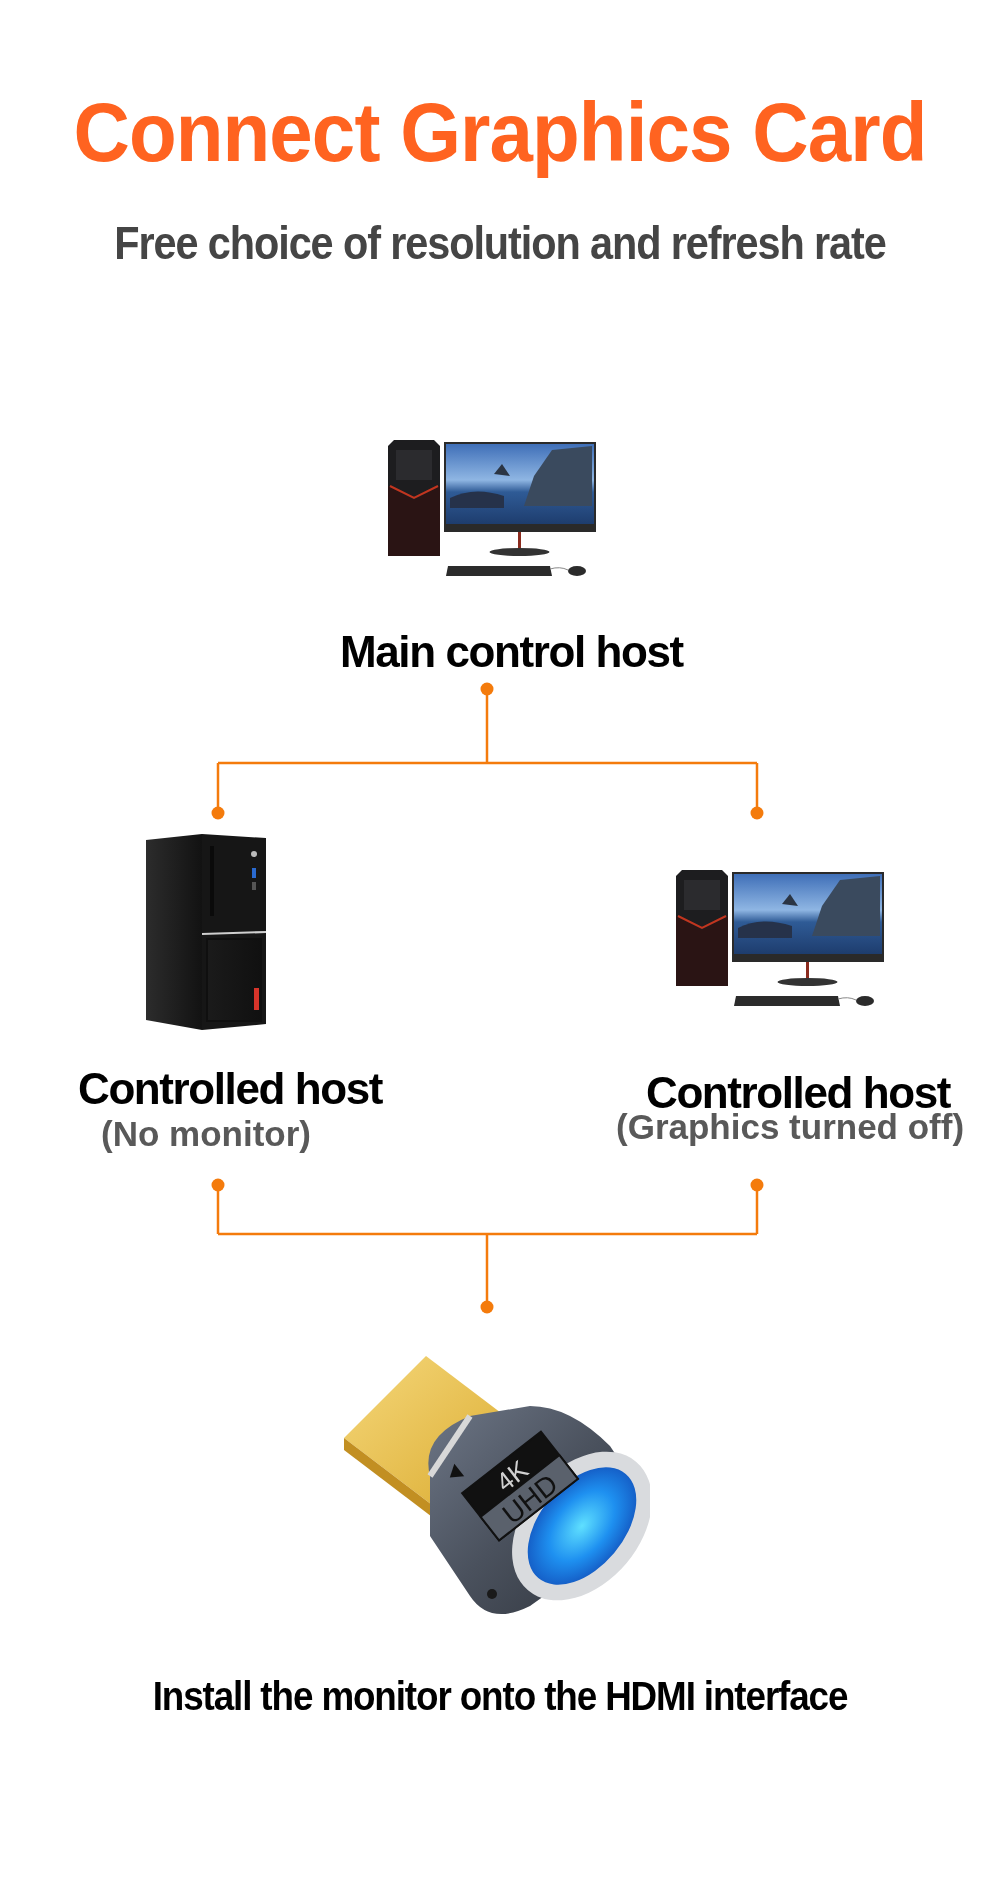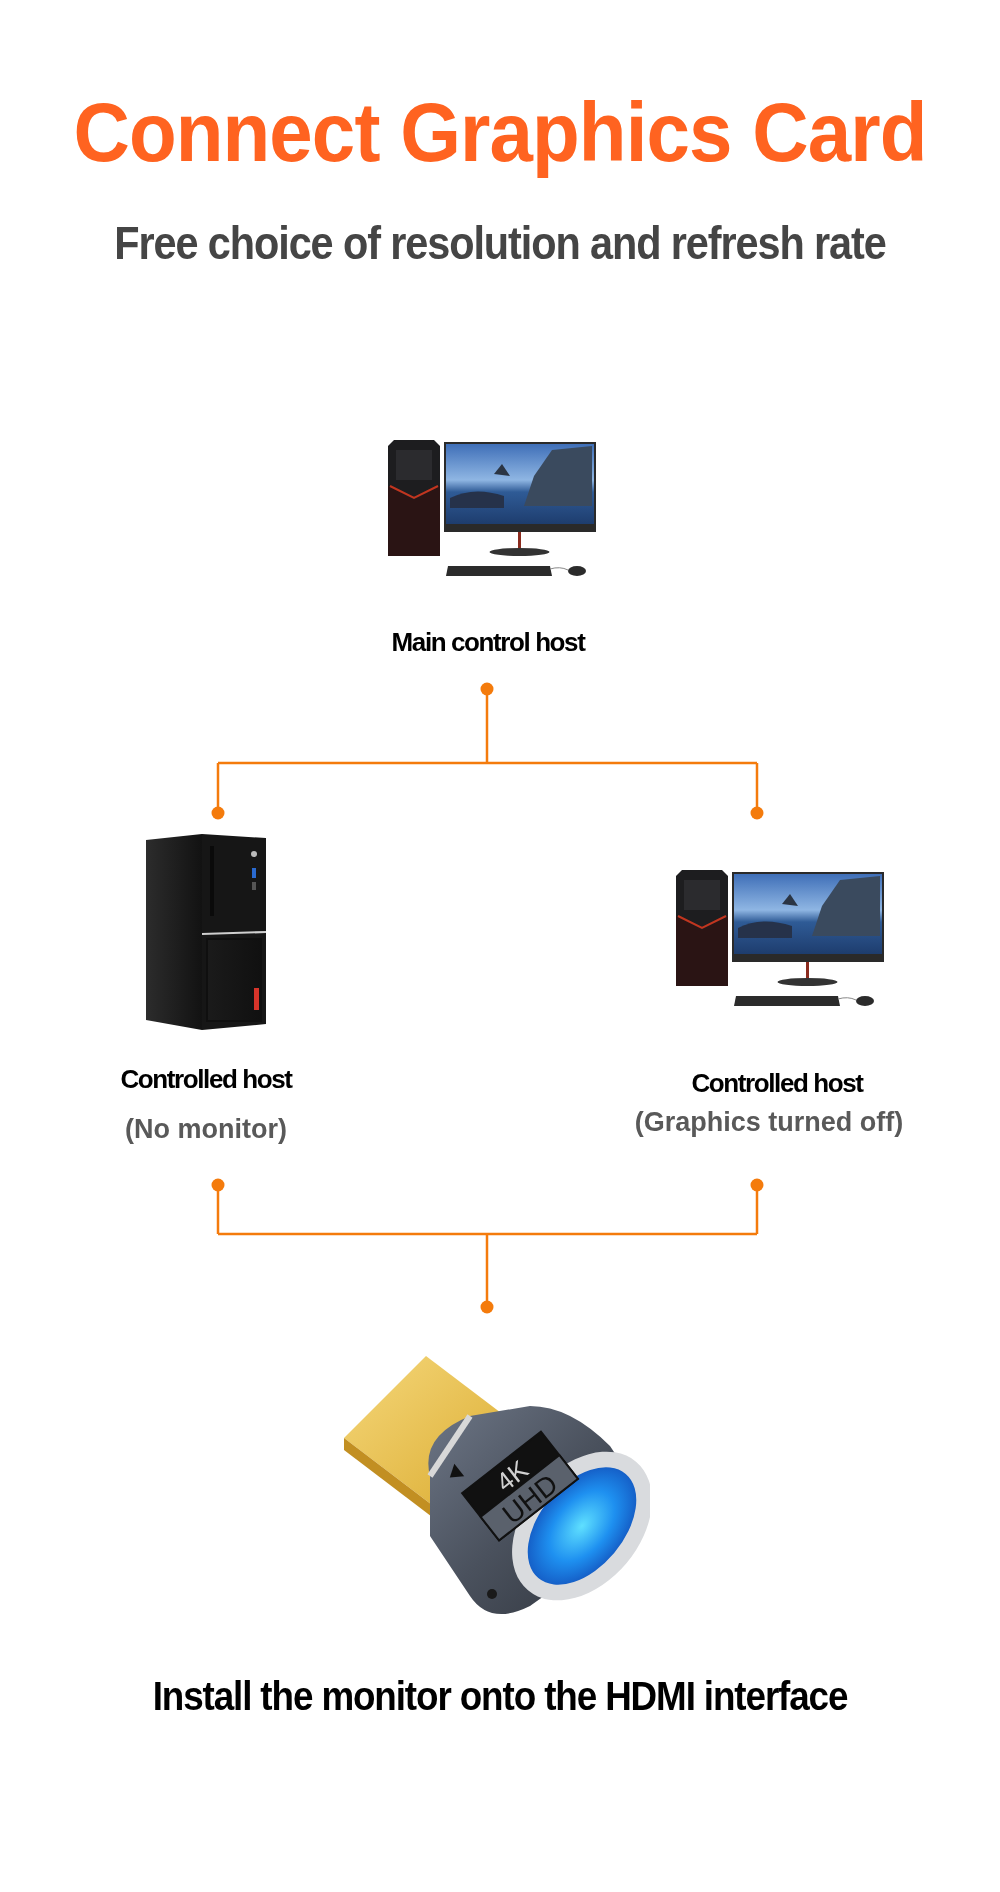--- a/index.html
+++ b/index.html
@@ -4,22 +4,22 @@
 <style>
   html, body { margin: 0; padding: 0; background: #ffffff; }
   body { width: 1000px; height: 1892px; position: relative; overflow: hidden;
          font-family: "Liberation Sans", sans-serif; }
   .abs { position: absolute; }
   .center-text { white-space: nowrap; text-align: center; }
   .title { left: 0; width: 1000px; top: 84px; font-size: 84px; font-weight: bold;
            color: #ff6320; letter-spacing: -1px; transform: scaleX(0.93); transform-origin: 500px 0; }
   .subtitle { left: 0; width: 1000px; top: 216px; font-size: 46px; font-weight: bold;
               color: #454545; letter-spacing: -1.2px; transform: scaleX(0.9); transform-origin: 500px 0; }
-  .node-label { font-size: 26px; font-weight: bold; color: #000; letter-spacing: -1.4px; }
-  .node-sub { font-size: 27px; font-weight: bold; color: #595959; }
+  .node-label { font-size: 44px; font-weight: bold; color: #000; letter-spacing: -1.4px; }
+  .node-sub { font-size: 35px; font-weight: bold; color: #595959; }
   .bottom-text { left: 0; width: 1000px; top: 1674px; font-size: 40px; font-weight: bold;
                  color: #000; letter-spacing: -1.2px; transform: scaleX(0.92); transform-origin: 500px 0; }
   svg { display: block; }
 </style>
 </head>
 <body>
 
 <div class="abs center-text title">Connect Graphics Card</div>
 <div class="abs center-text subtitle">Free choice of resolution and refresh rate</div>
 

